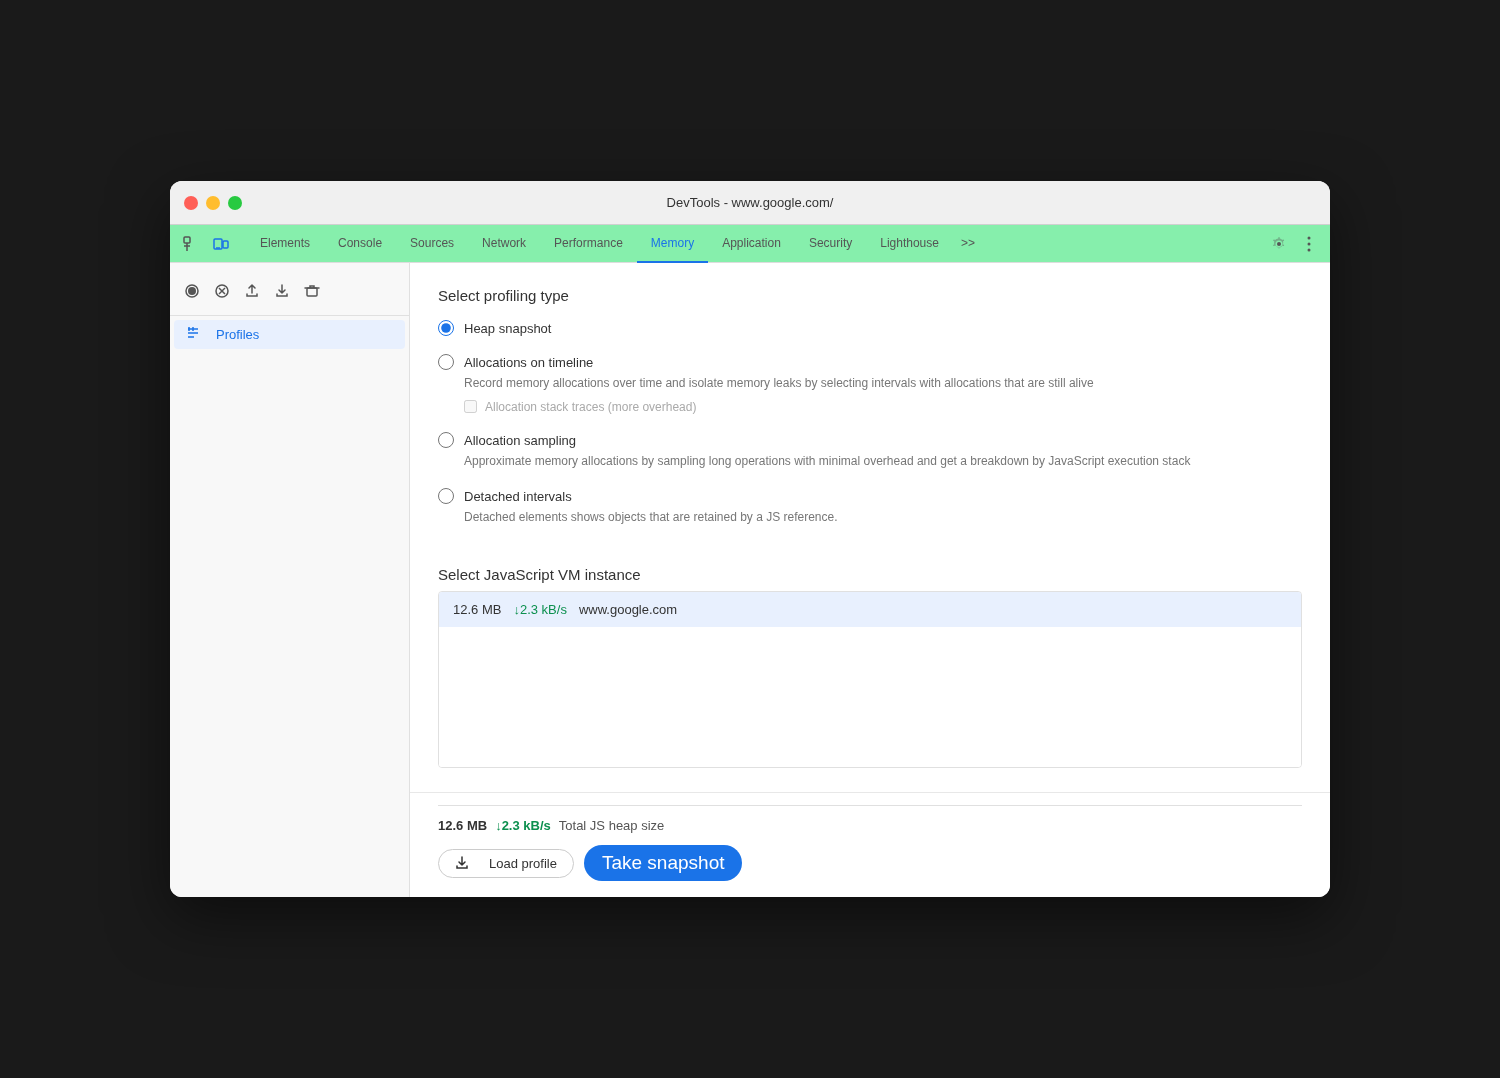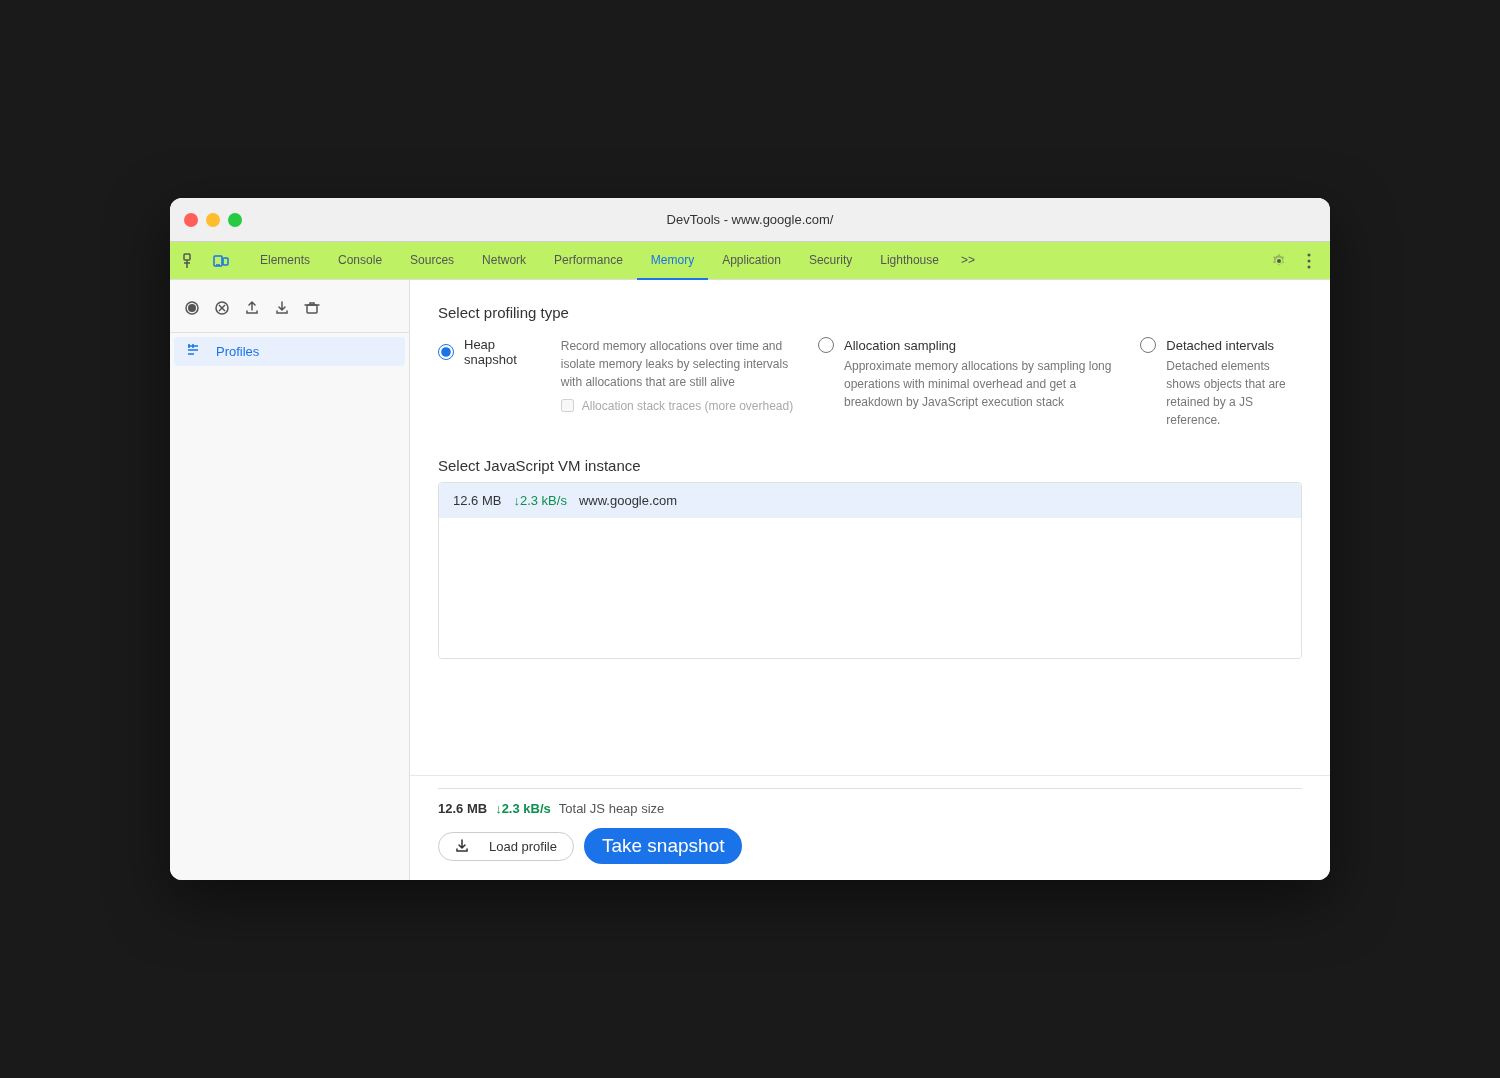--- a/index.html
+++ b/index.html
@@ -42,21 +42,21 @@
     }
     .tl-red { background: #ff5f57; }
     .tl-yellow { background: #ffbd2e; }
     .tl-green { background: #28ca41; }
     .titlebar-title {
       font-size: 13px;
       font-weight: 500;
       color: #333;
     }
     .tab-bar {
-      background: #bef264;
+      background: #86efac;
       border-bottom: 1px solid #ddd;
       display: flex;
       align-items: center;
       height: 38px;
       padding: 0 8px;
       gap: 0;
     }
     .devtools-icons {
       display: flex;
       align-items: center;
@@ -159,23 +159,23 @@
       background: #fff;
     }
     .section-title {
       font-size: 15px;
       font-weight: 400;
       color: #333;
       margin-bottom: 16px;
     }
     .profiling-options {
       display: flex;
-      flex-direction: row;
+      flex-direction: column;
       gap: 18px;
-      margin-bottom: 28px;
+      margin-bottom: 40px;
     }
     .option-row {
       display: flex;
       flex-direction: column;
       gap: 4px;
     }
     .option-label-row {
       display: flex;
       align-items: center;
       gap: 10px;
@@ -450,20 +450,24 @@
         <div class="profiling-options" data-interactable="false">
 
           <div class="option-row" data-interactable="false">
             <div class="option-label-row" data-interactable="false">
               <input type="radio" name="profiling-type" class="radio-input" checked="" data-interactable="true" style="">
               <span class="option-title" data-interactable="false">Heap snapshot</span>
             </div>
           </div>
 
           <div class="option-row" data-interactable="false">
+            <div class="option-label-row" data-interactable="false">
+              <input type="radio" name="profiling-type" class="radio-input" data-interactable="true" style="">
+              <span class="option-title" data-interactable="false">Allocations on timeline</span>
+            </div>
             <p class="option-desc" data-interactable="false">Record memory allocations over time and isolate memory leaks by selecting intervals with allocations that are still alive</p>
             <div class="checkbox-row" data-interactable="false">
               <input type="checkbox" class="checkbox-input" disabled="" data-interactable="true" style="">
               <span class="checkbox-label" data-interactable="false">Allocation stack traces (more overhead)</span>
             </div>
           </div>
 
           <div class="option-row" data-interactable="false">
             <div class="option-label-row" data-interactable="false">
               <input type="radio" name="profiling-type" class="radio-input" data-interactable="true" style="">

